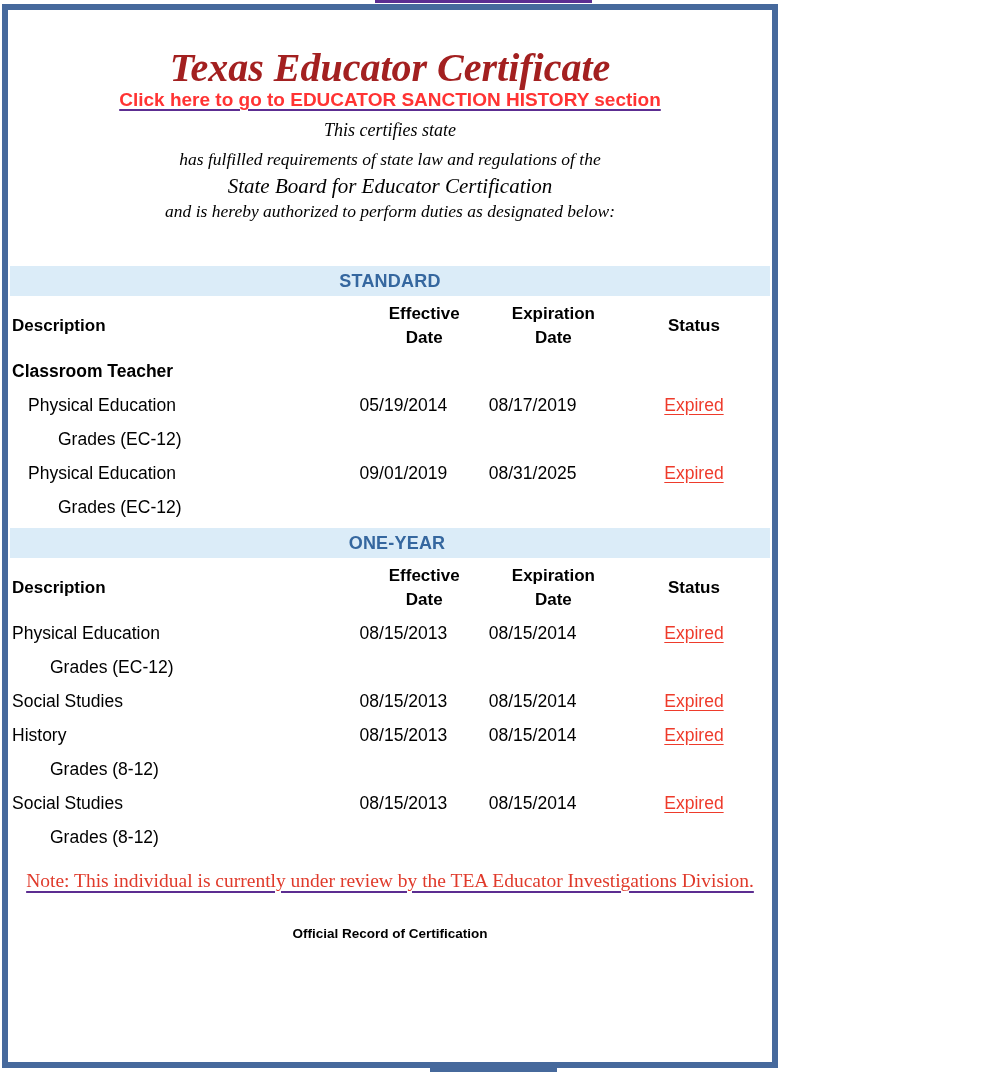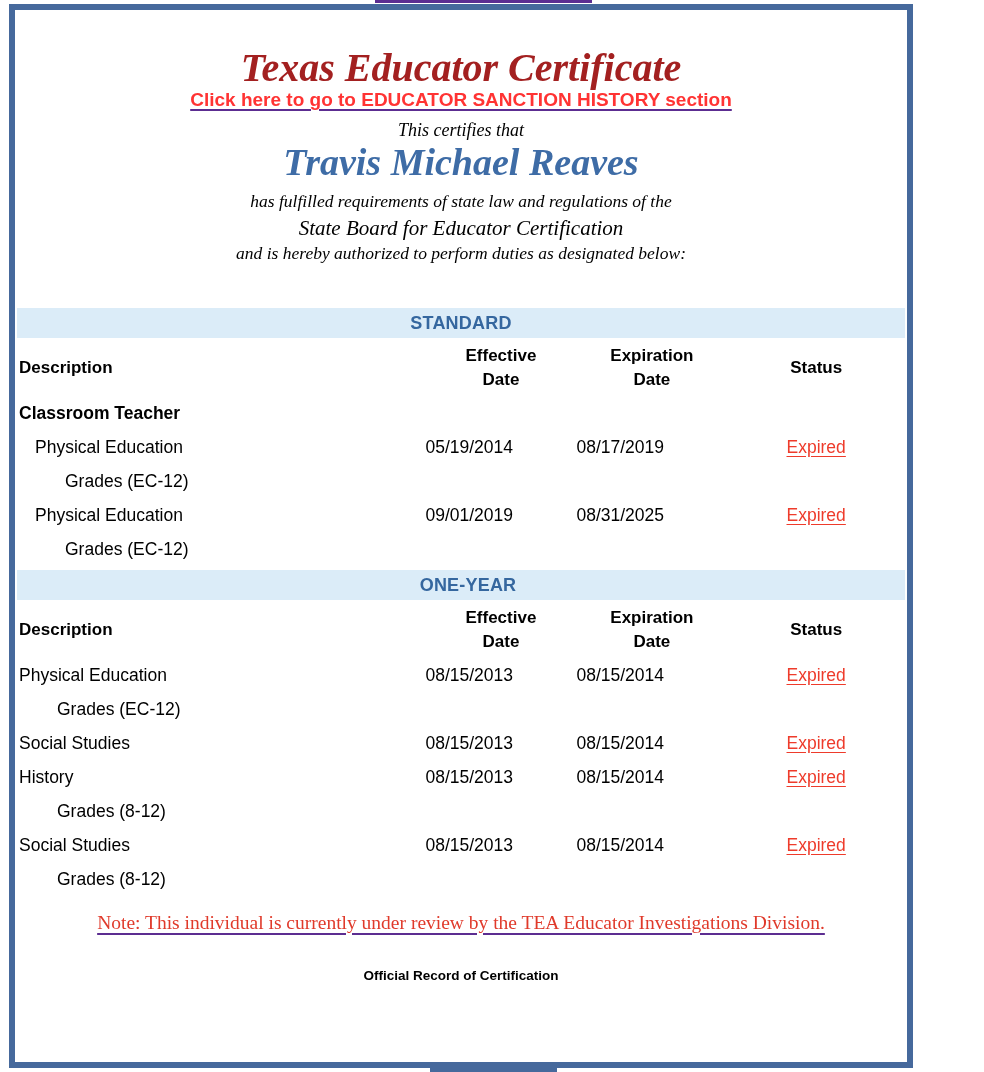--- a/index.html
+++ b/index.html
@@ -15,21 +15,21 @@
   }
   *{margin:0;padding:0;box-sizing:border-box;}
   html,body{width:984px;height:1072px;background:#ffffff;overflow:hidden;
     font-family:"Liberation Sans",sans-serif;}
   
   .top-fragment{position:absolute;left:375px;top:0;width:217px;height:3px;
     background:var(--underline-purple);}
   .bottom-fragment{position:absolute;left:430px;top:1062px;width:127px;height:10px;
     background:var(--border-blue);}
   
-  .cert-box{position:absolute;left:9px;top:4px;width:904px;height:1064px;
+  .cert-box{position:absolute;left:2px;top:4px;width:776px;height:1064px;
     border:6px solid var(--border-blue);background:#fff;}
   .inner{position:relative;width:100%;height:100%;padding:0 2px;}
 
   .title{margin-top:36px;text-align:center;font-family:"Liberation Serif",serif;
     font-style:italic;font-weight:bold;font-size:40px;line-height:1.08;color:var(--title-red);}
   .sanction-link-wrap{text-align:center;}
   .sanction-link{font-size:19px;font-weight:bold;color:var(--link-red);cursor:pointer;
     text-decoration:underline;text-decoration-color:var(--underline-purple);
     text-decoration-thickness:2px;text-underline-offset:3px;}
   .certifies{margin-top:9px;text-align:center;font-family:"Liberation Serif",serif;
@@ -85,22 +85,21 @@
 
 <div class="cert-box">
   <div class="inner">
 
     <div class="title">Texas Educator Certificate</div>
 
     <div class="sanction-link-wrap">
       <a class="sanction-link">Click here to go to EDUCATOR SANCTION HISTORY section</a>
     </div>
 
-    <div class="certifies">This certifies that</div>
-    <div class="educator-name">Travis Michael Reaves</div>
+    <div class="certifies">This certifies state</div>
     <div class="stmt1">has fulfilled requirements of state law and regulations of the</div>
     <div class="stmt2">State Board for Educator Certification</div>
     <div class="stmt3">and is hereby authorized to perform duties as designated below:</div>
 
     <div class="band">STANDARD</div>
 
     <div class="hdr-row">
       <div class="hdr desc">Description</div>
       <div class="hdr">Effective
 Date</div>

